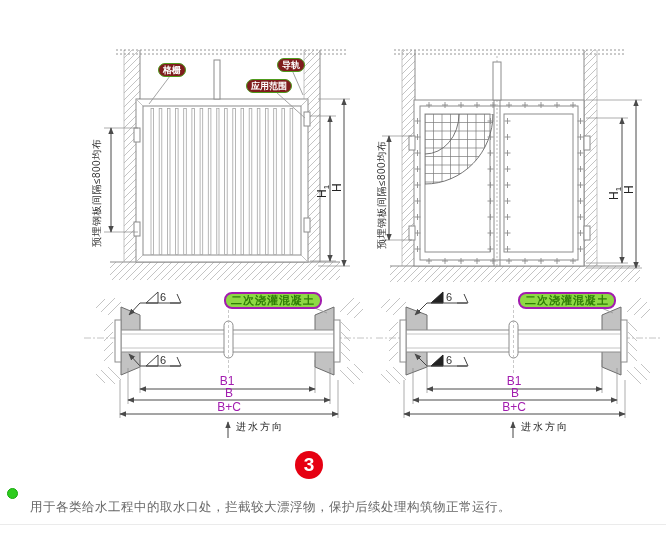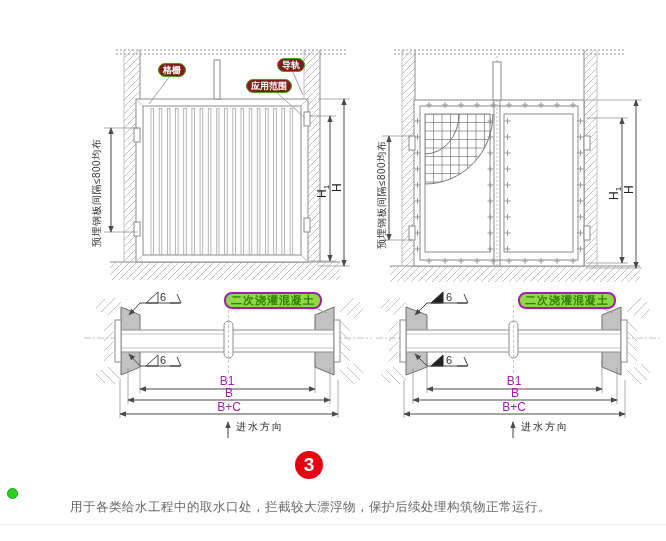--- a/index.html
+++ b/index.html
@@ -220,15 +220,15 @@
   <div class="lbl dim-label" style="left:514px;top:374px;">B1</div>
   <div class="lbl dim-label" style="left:515px;top:386px;">B</div>
   <div class="lbl dim-label" style="left:514px;top:400px;">B+C</div>
 
   <div class="lbl flow" style="left:236px;top:420px;">进水方向</div>
   <div class="lbl flow" style="left:521px;top:420px;">进水方向</div>
 
   <div class="lbl sec-circle" style="left:295px;top:451px;">3</div>
 
   <div class="lbl bullet" style="left:7px;top:488px;"></div>
-  <div class="lbl desc" style="left:30px;top:499px;margin-left:40px;">用于各类给水工程中的取水口处，拦截较大漂浮物，保护后续处理构筑物正常运行。</div>
+  <div class="lbl desc" style="left:30px;top:499px;">用于各类给水工程中的取水口处，拦截较大漂浮物，保护后续处理构筑物正常运行。</div>
   <div class="footline"></div>
 </div>
 
 </body></html>

